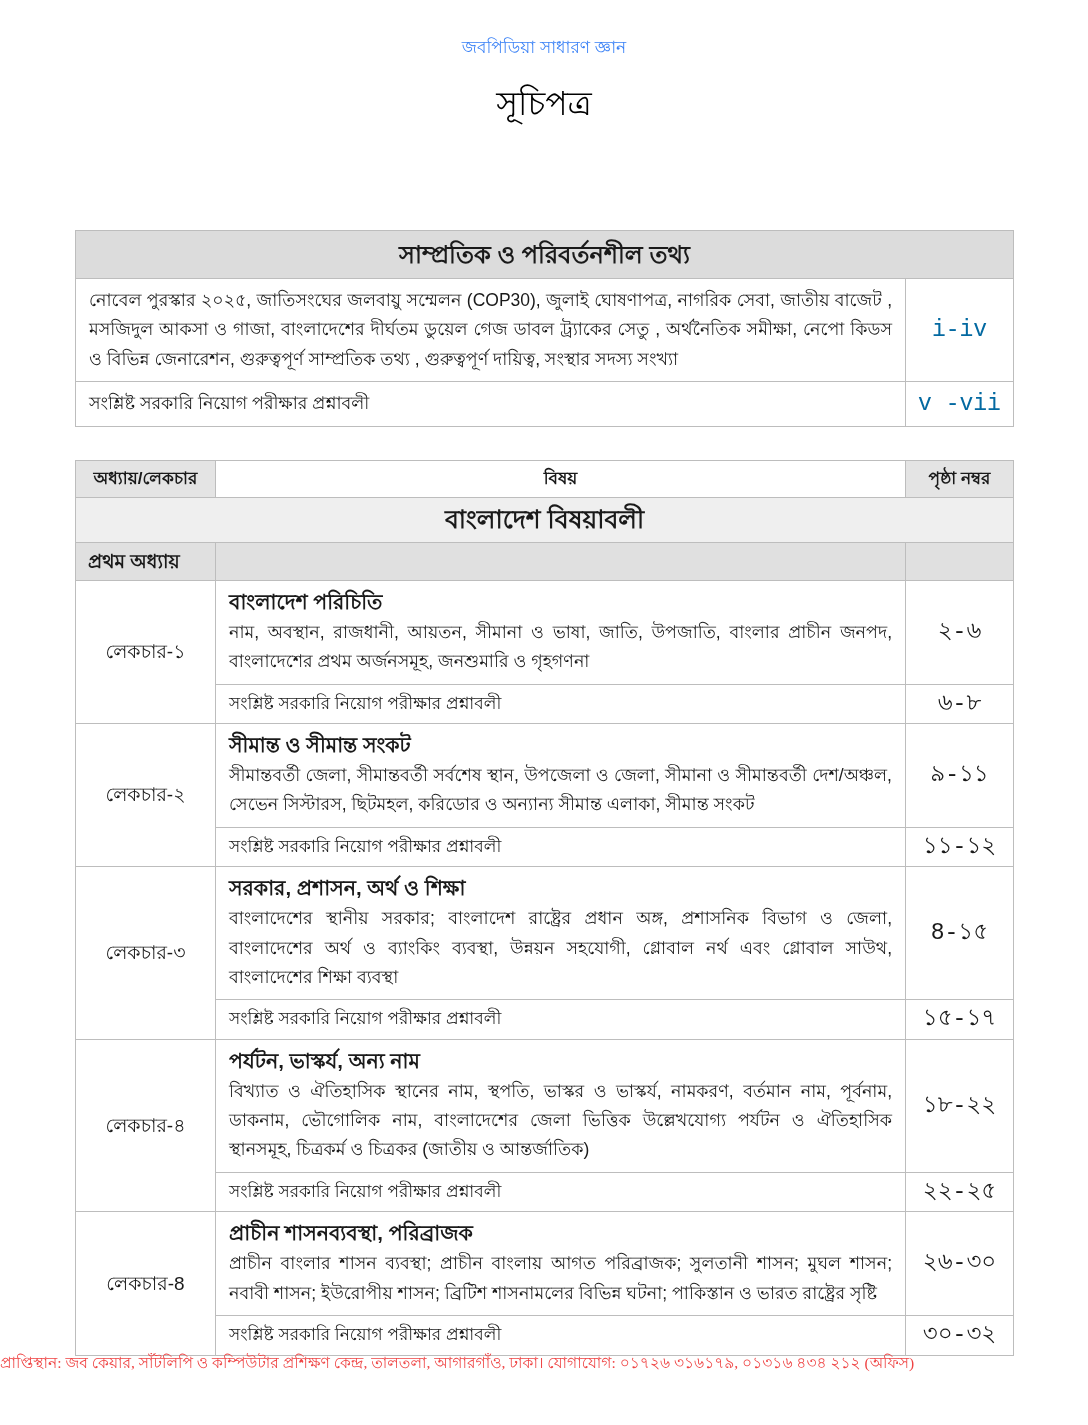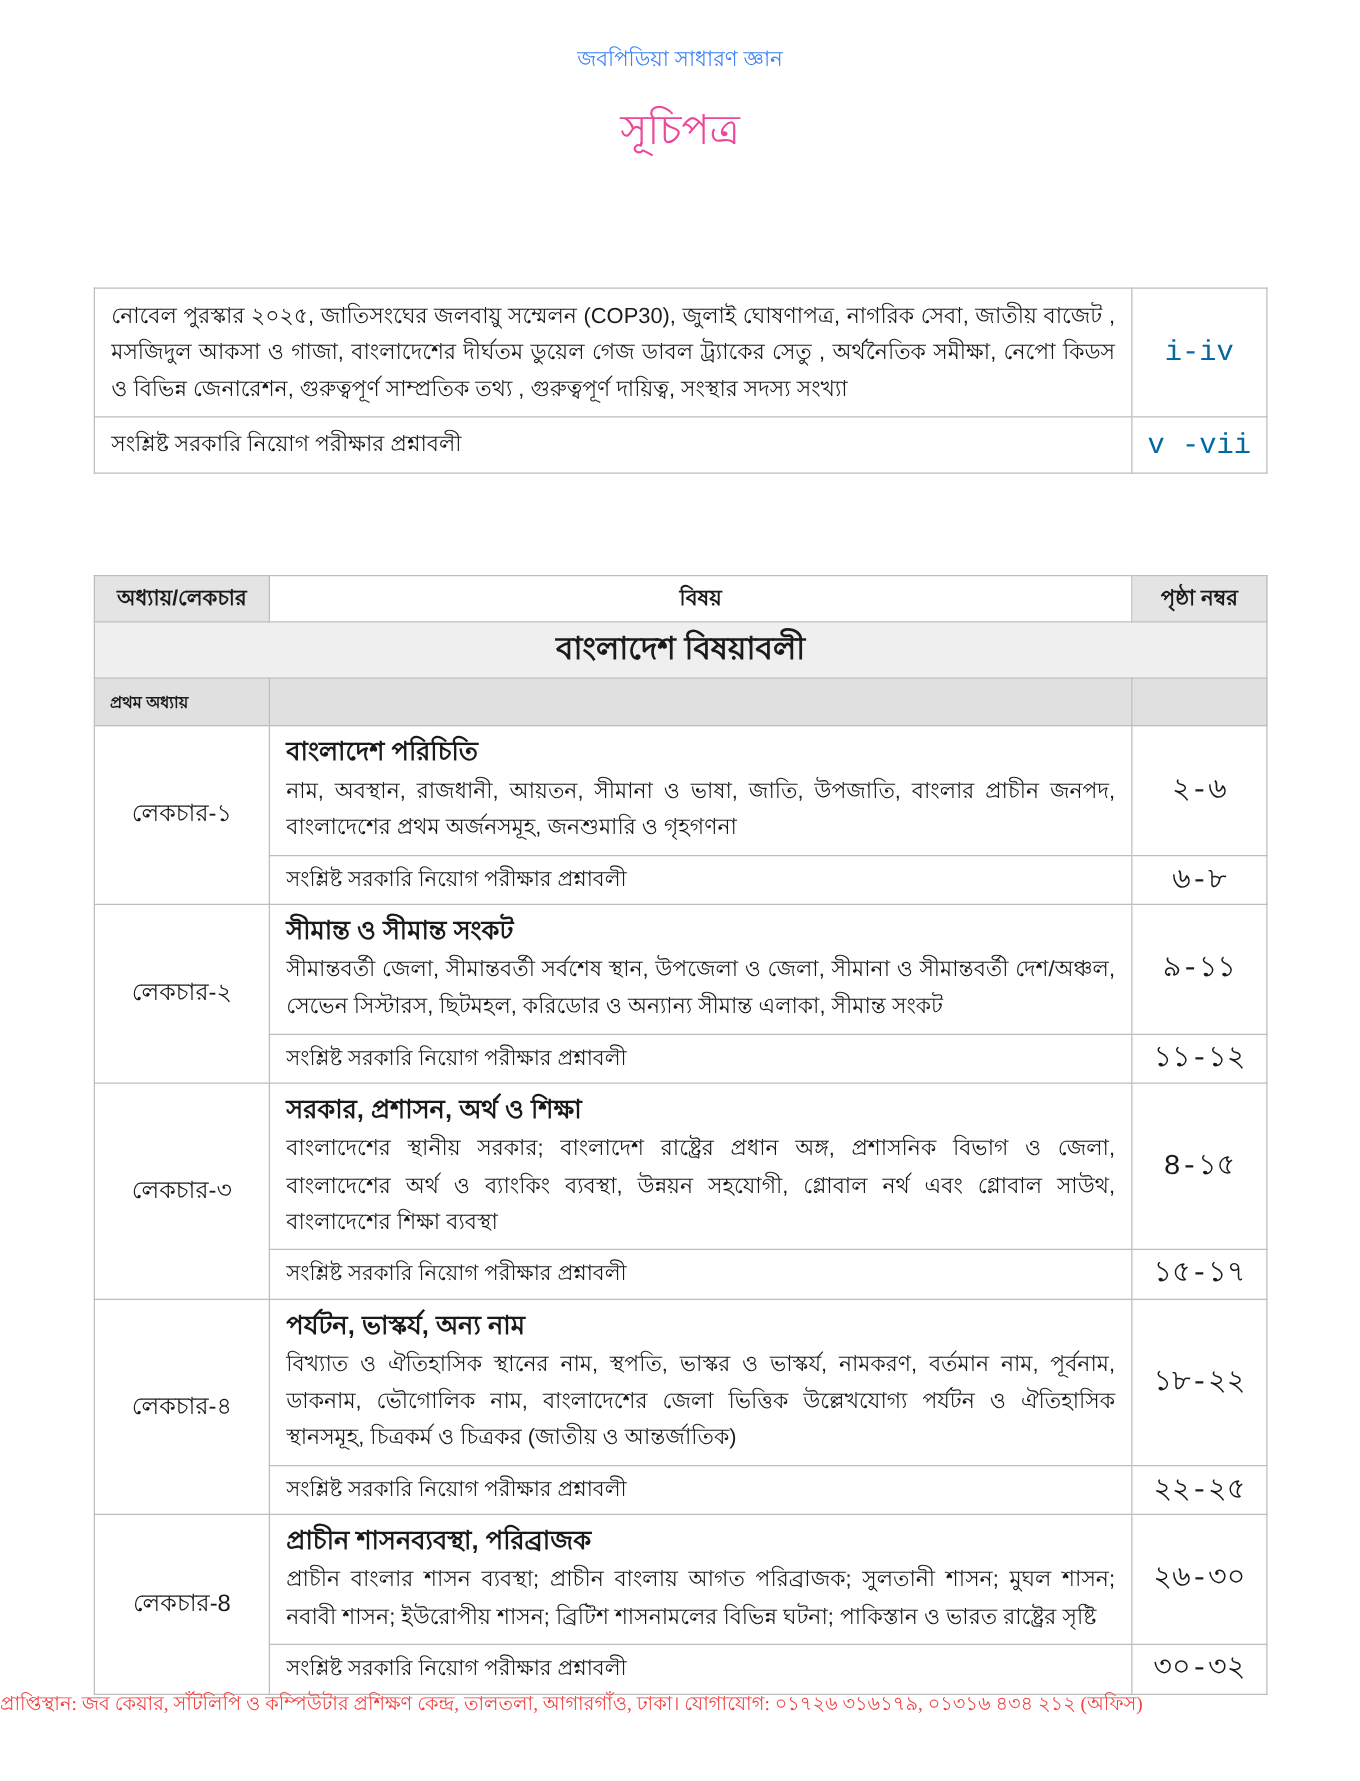--- a/index.html
+++ b/index.html
@@ -10,21 +10,21 @@
     color: #1a1a1a;
     position: relative;
     overflow: hidden;
   }
   .doc-header {
     position: absolute; top: 34px; left: 0; width: 100%;
     text-align: center; font-size: 17px; color: #3b82f6;
   }
   .doc-title {
     position: absolute; top: 78px; left: 0; width: 100%;
-    text-align: center; font-size: 33px; color: #ec4899;
+    text-align: center; font-size: 33px; color: #000000;
   }
   table {
     border-collapse: collapse;
     width: 938px;
     table-layout: fixed;
   }
   td, th {
     border: 1px solid #bdbdbd;
     vertical-align: middle;
     font-size: 17.5px;
@@ -64,21 +64,21 @@
     text-align: center;
     font-weight: bold;
     font-size: 25px;
     height: 45px;
     line-height: 1.25;
   }
   .chapter-row td {
     background: #e0e0e0;
     height: 38px;
     font-weight: bold;
-    font-size: 13px;
+    font-size: 19px;
     padding-left: 12px;
   }
   .lecture-label-cell {
     text-align: center;
     font-size: 19px;
   }
   .lecture-main-cell { padding: 5px 13px 7px 13px; }
   .lecture-title {
     font-weight: bold;
     font-size: 20.5px;
@@ -103,20 +103,23 @@
 
 <div class="doc-header">জবপিডিয়া সাধারণ জ্ঞান</div>
 <div class="doc-title">সূচিপত্র</div>
 
 <table class="recent-table">
   <colgroup>
       <col style="width:830px">
       <col style="width:108px">
     </colgroup>
   <tbody>
+      <tr>
+    <td class="t1-header" colspan="2">সাম্প্রতিক ও পরিবর্তনশীল তথ্য</td>
+  </tr>
   <tr>
     <td class="topic-cell">নোবেল পুরস্কার ২০২৫, জাতিসংঘের জলবায়ু সম্মেলন (COP30), জুলাই ঘোষণাপত্র, নাগরিক সেবা, জাতীয় বাজেট , মসজিদুল আকসা ও গাজা, বাংলাদেশের দীর্ঘতম ডুয়েল গেজ ডাবল ট্র্যাকের সেতু , অর্থনৈতিক সমীক্ষা, নেপো কিডস ও বিভিন্ন জেনারেশন, গুরুত্বপূর্ণ সাম্প্রতিক তথ্য , গুরুত্বপূর্ণ দায়িত্ব, সংস্থার সদস্য সংখ্যা</td>
     <td class="roman-pages">i-iv</td>
   </tr>
   <tr class="sub-row">
     <td class="topic-cell">সংশ্লিষ্ট সরকারি নিয়োগ পরীক্ষার প্রশ্নাবলী</td>
     <td class="roman-pages">v -vii</td>
   </tr>
 </tbody>
   </table>

